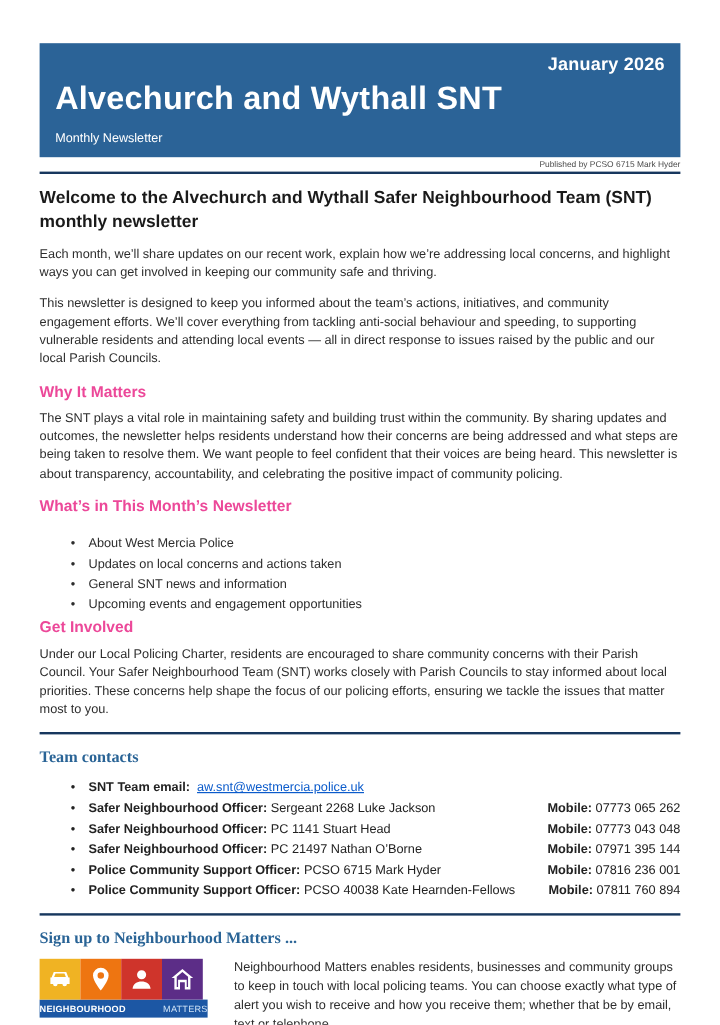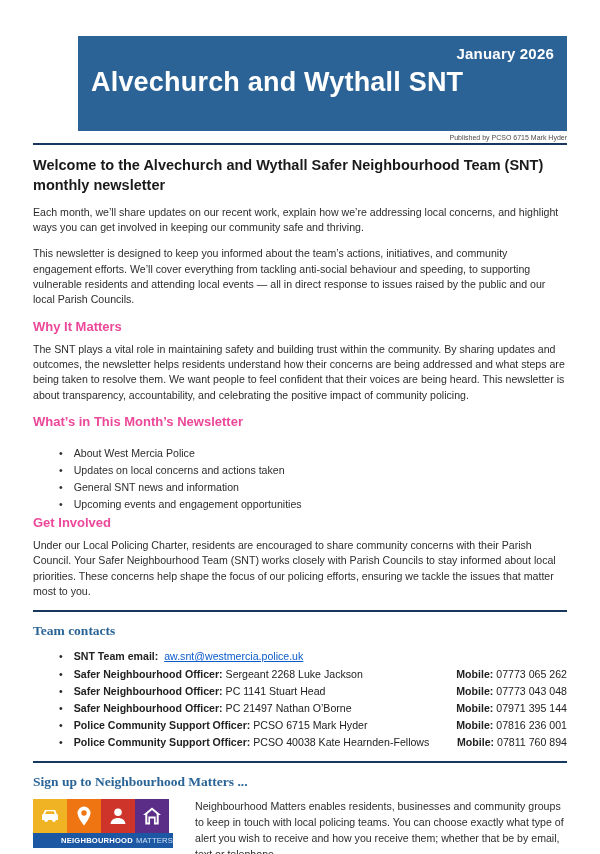--- a/index.html
+++ b/index.html
@@ -5,21 +5,21 @@
   html,body{margin:0;padding:0;}
   body{
     width:600px;height:854px;background:#ffffff;overflow:hidden;
     font-family:"Liberation Sans","DejaVu Sans",sans-serif;color:#222;
     -webkit-font-smoothing:antialiased;
   }
   .page{padding:0 33px;box-sizing:border-box;}
   
   .banner{
     margin-top:36px;height:95px;background:#2B6397;color:#fff;
-    padding:9px 13px;box-sizing:border-box;margin-left:45px;
+    padding:9px 13px;box-sizing:border-box;
   }
   .banner .issue{text-align:right;font-weight:700;font-size:15px;letter-spacing:.2px;}
   .banner .title{font-size:27px;font-weight:700;margin-top:5px;letter-spacing:.2px;}
   .banner .subtitle{font-size:10.5px;margin-top:11px;}
   .published{text-align:right;font-size:7px;color:#4a4a4a;margin:3px 0 2px;}
   .rule{border:none;border-top:2px solid #17375E;margin:0;}
   
   h2.welcome{font-size:14.5px;font-weight:700;color:#1a1a1a;margin:10px 0 9px;line-height:1.4;}
   p.copy{font-size:10.6px;color:#2d2d2d;line-height:1.45;margin:0 0 11px;}
   h3.sub{font-size:13px;font-weight:700;color:#ec4899;margin:2px 0 8px;}
@@ -37,33 +37,34 @@
   
   .nm-wrap{display:flex;margin:8px 0 10px;}
   .nm-logo{width:140px;flex:0 0 140px;margin-right:22px;}
   .nm-tiles{display:flex;}
   .nm-tile{width:34px;height:34px;display:flex;align-items:center;justify-content:center;}
   .tile-car{background:#F0B323;}
   .tile-pin{background:#EE7511;}
   .tile-person{background:#CF342B;}
   .tile-house{background:#5C2D87;}
   .nm-tile svg{width:24px;height:24px;fill:#fff;}
-  .nm-bar{background:#1C57A4;color:#fff;height:15px;display:flex;align-items:center;justify-content:flex-end;font-size:7.6px;letter-spacing:.2px;}
+  .nm-bar{background:#1C57A4;color:#fff;height:15px;display:flex;align-items:center;justify-content:space-between;font-size:7.6px;letter-spacing:.2px;}
   .nm-bar .b1{font-weight:800;}
   .nm-bar .b2{font-weight:400;color:#CFE3F7;margin-left:3px;}
   .nm-text{flex:1;font-size:10.6px;color:#2d2d2d;line-height:1.5;}
 </style>
 </head>
 <body>
 
 <div class="page">
 
   <div class="banner">
     <div class="issue">January 2026</div>
     <div class="title">Alvechurch and Wythall SNT</div>
+    <div class="subtitle">Monthly Newsletter</div>
   </div>
   <div class="published">Published by PCSO 6715 Mark Hyder</div>
   <hr class="rule">
 
   <h2 class="welcome">Welcome to the Alvechurch and Wythall Safer Neighbourhood Team (SNT) monthly newsletter</h2>
   <p class="copy">Each month, we’ll share updates on our recent work, explain how we’re addressing local concerns, and highlight ways you can get involved in keeping our community safe and thriving.</p>
   <p class="copy">This newsletter is designed to keep you informed about the team’s actions, initiatives, and community engagement efforts. We’ll cover everything from tackling anti-social behaviour and speeding, to supporting vulnerable residents and attending local events — all in direct response to issues raised by the public and our local Parish Councils.</p>
 
   <h3 class="sub">Why It Matters</h3>
   <p class="copy">The SNT plays a vital role in maintaining safety and building trust within the community. By sharing updates and outcomes, the newsletter helps residents understand how their concerns are being addressed and what steps are being taken to resolve them. We want people to feel confident that their voices are being heard. This newsletter is about transparency, accountability, and celebrating the positive impact of community policing.</p>

